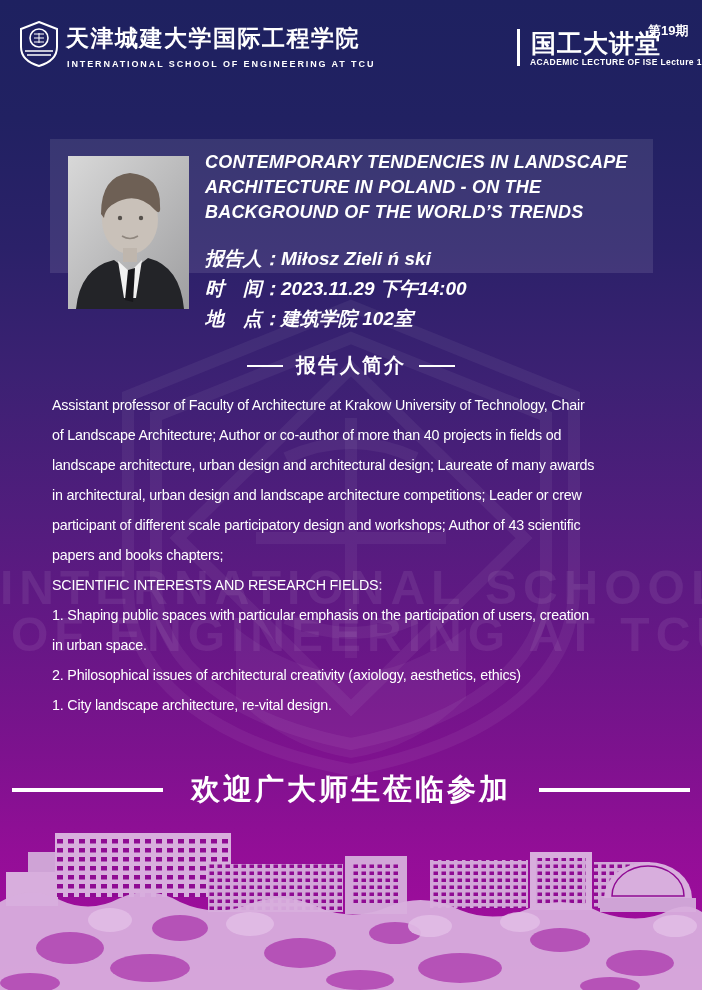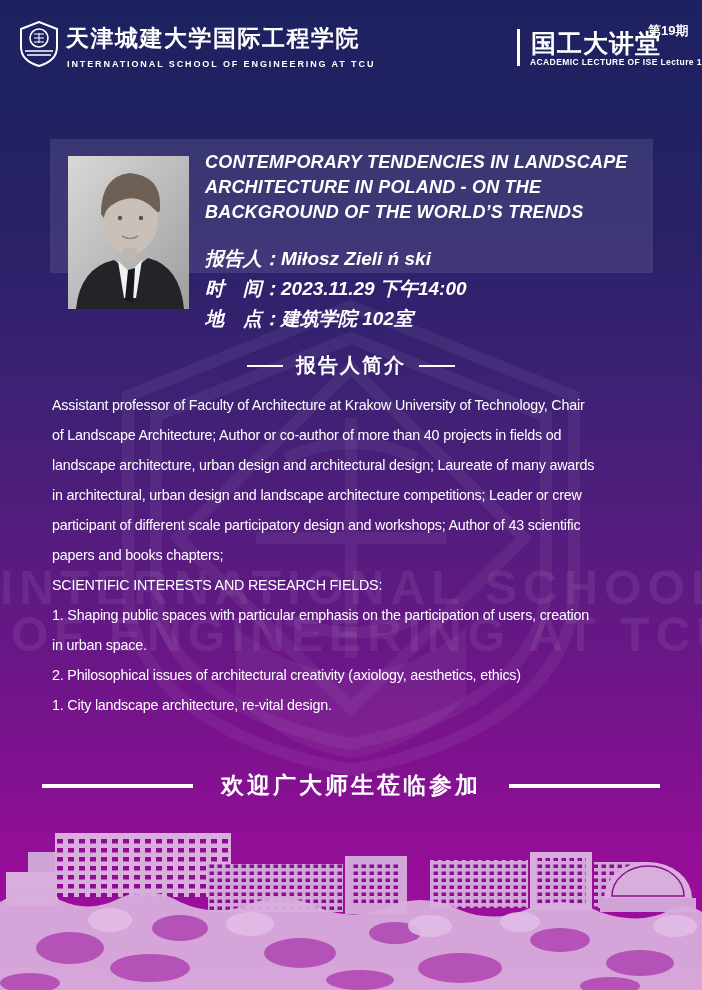--- a/index.html
+++ b/index.html
@@ -36,21 +36,21 @@
   .meta-row{display:flex;font-size:19px;line-height:30px;font-weight:bold;white-space:nowrap;}
   
   .section-head{position:absolute;left:0;top:352px;width:702px;display:flex;align-items:center;justify-content:center;gap:13px;}
   .dash{width:36px;height:2px;background:#fff;}
   .section-title{font-size:20px;font-weight:bold;letter-spacing:2px;white-space:nowrap;}
   .bio{position:absolute;left:52px;top:390px;width:606px;font-size:14.3px;letter-spacing:-.2px;line-height:30px;}
   .bio-line{white-space:nowrap;}
   
   .welcome{position:absolute;left:0;top:770px;width:702px;display:flex;align-items:center;justify-content:center;gap:28px;}
   .wline{width:151px;height:4px;background:#fff;}
-  .welcome-text{font-size:23px;font-weight:bold;letter-spacing:3px;white-space:nowrap;text-align:center;}
+  .welcome-text{font-size:29px;font-weight:bold;letter-spacing:3px;white-space:nowrap;text-align:center;}
   
   .skyline{position:absolute;left:0;bottom:0;width:702px;height:162px;}
 </style>
 </head>
 <body>
 
 <div class="poster">
 
   <div>
     <svg class="hdr-logo" viewBox="0 0 40 46">

